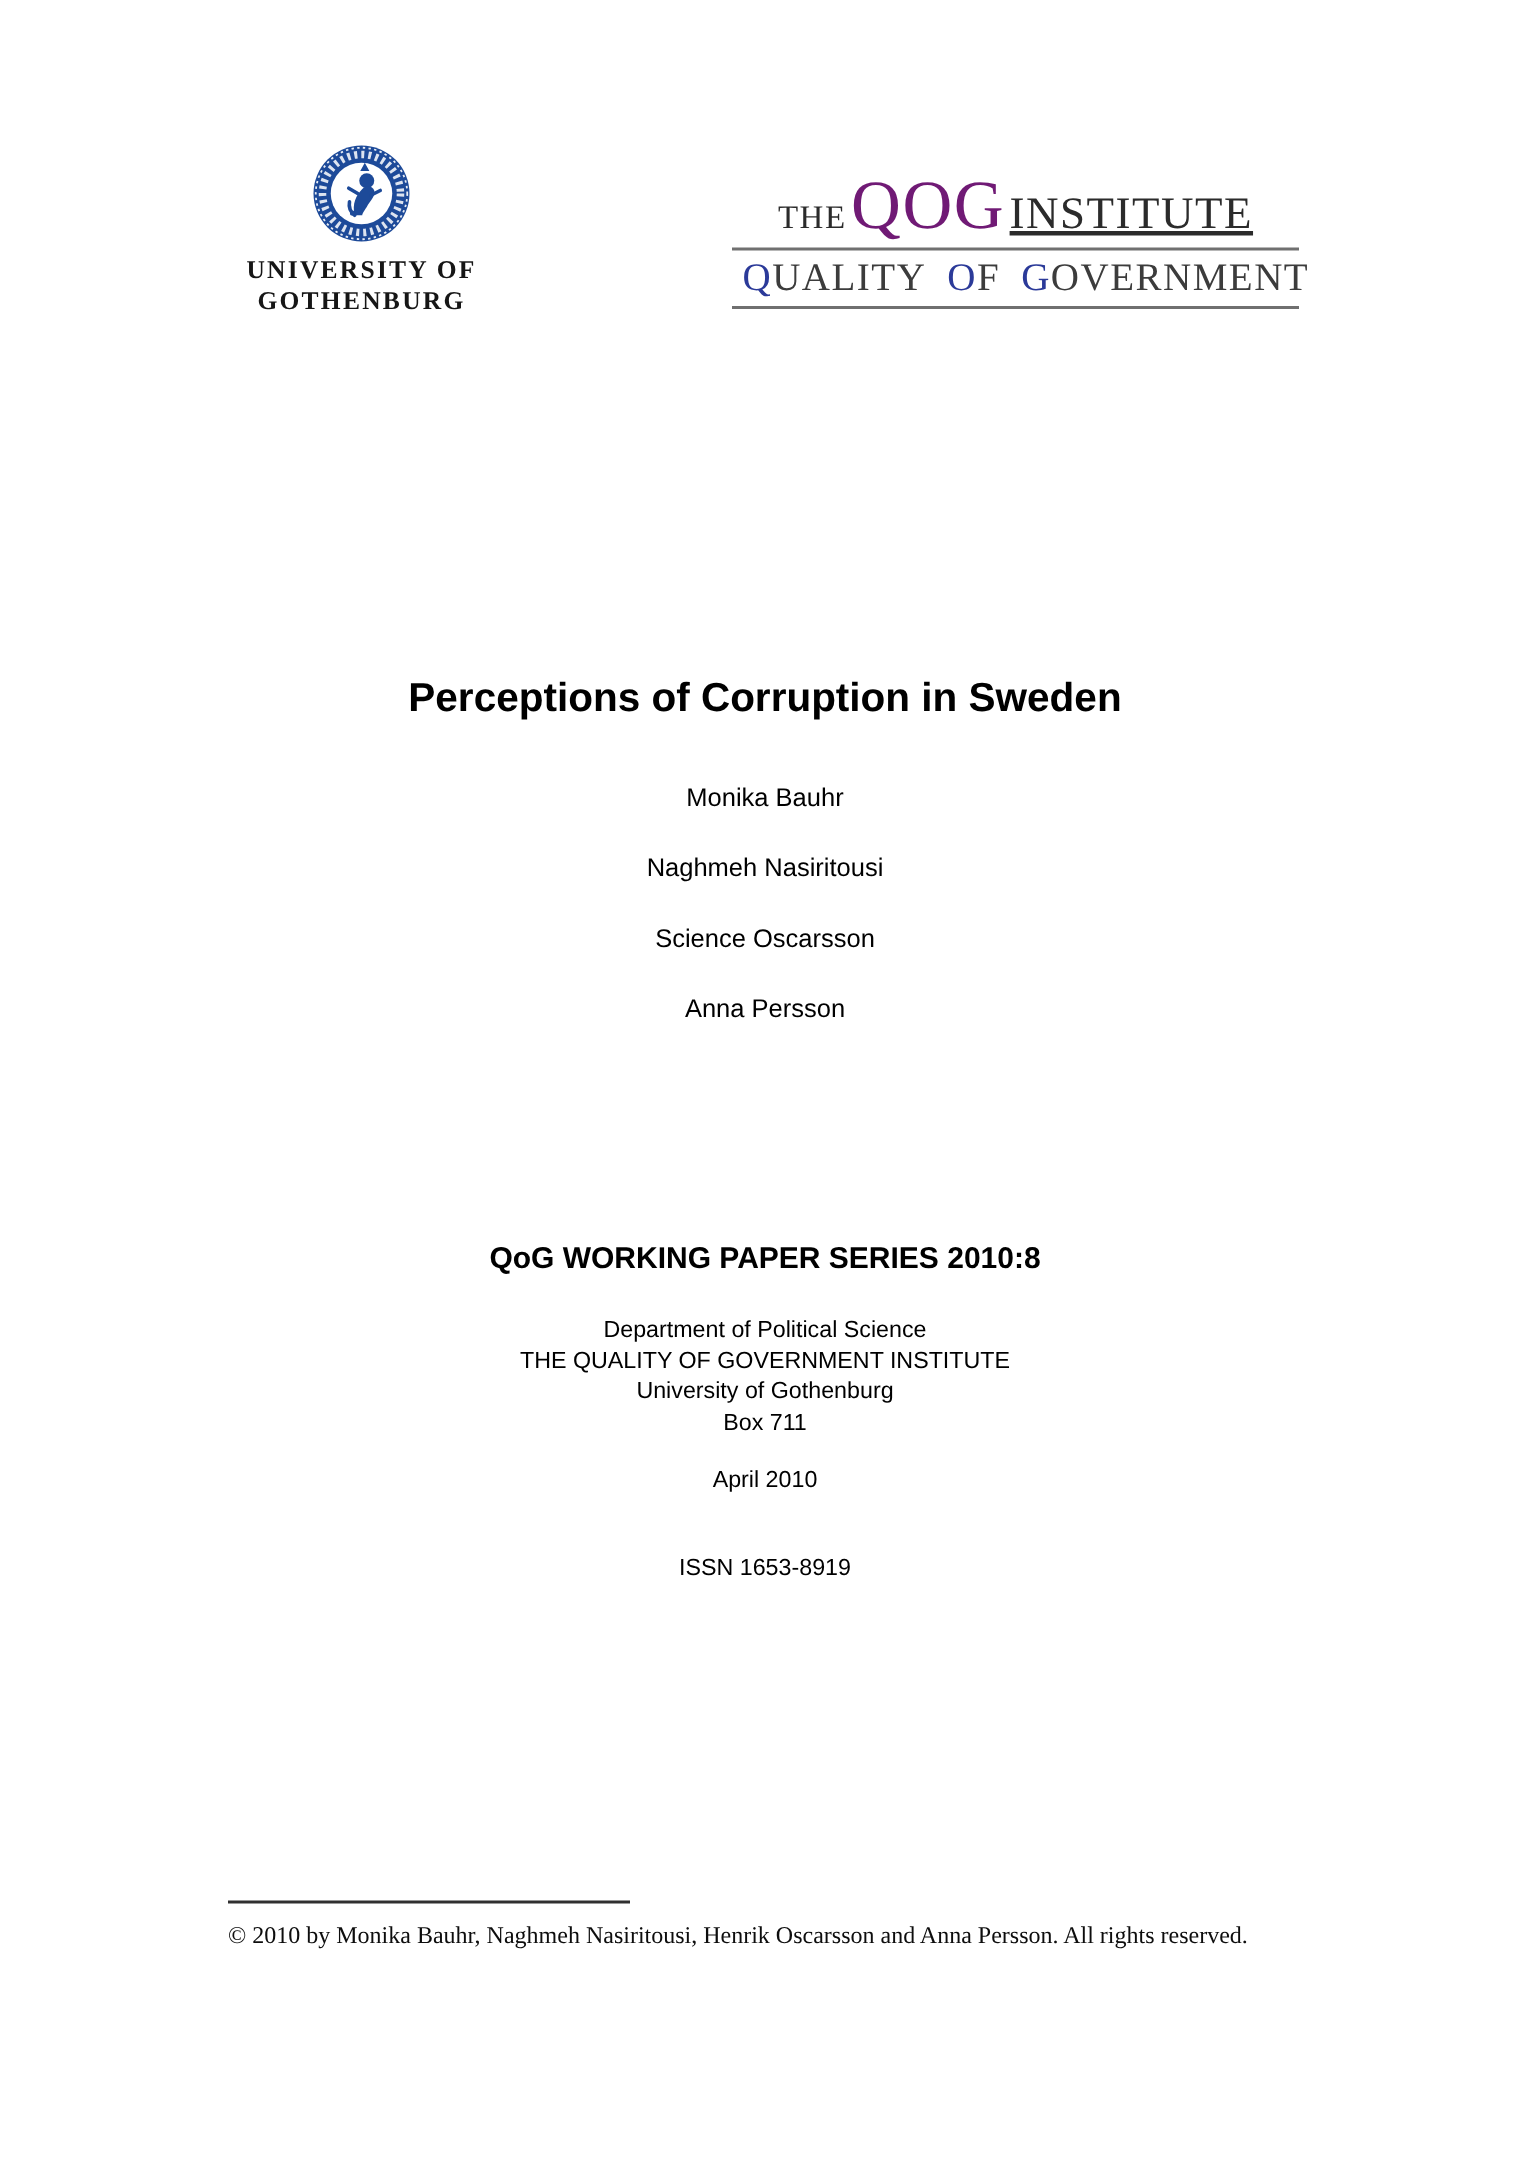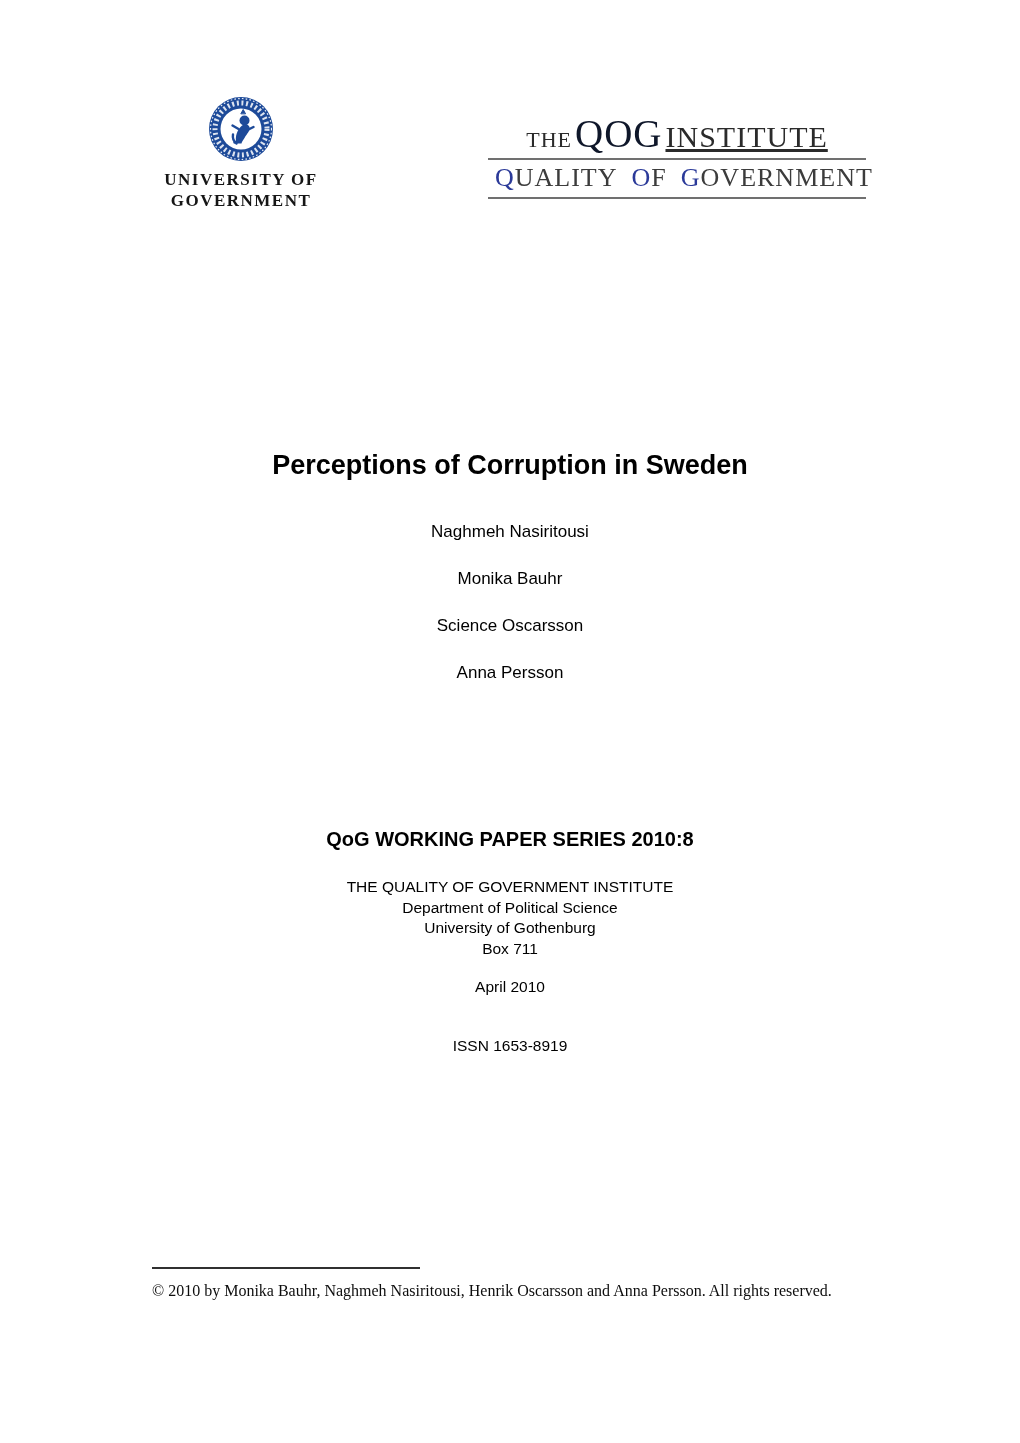--- a/index.html
+++ b/index.html
@@ -42,21 +42,21 @@
     font-family: "Liberation Serif", serif;
   }
   .qog-line1 {
     display: flex;
     align-items: baseline;
     justify-content: center;
     line-height: 1;
     color: #2b2b2b;
   }
   .qog-the { font-size: 22px; letter-spacing: 1px; text-align: right; }
-  .qog-qog { font-size: 39px; letter-spacing: 1px; margin: 0 3px; color: #0f172a; }
+  .qog-qog { font-size: 46px; letter-spacing: 1px; margin: 0 3px; color: #701a75; }
   .qog-institute { font-size: 30px; letter-spacing: 1px; text-decoration: underline; }
   .qog-rule {
     border: none;
     border-top: 2px solid #707070;
     margin: 5px 0 5px;
   }
   .qog-rule.bottom { margin-top: 6px; border-top-width: 2px; }
   .qog-line2 {
     text-align: center;
     font-size: 26px;
@@ -144,50 +144,50 @@
         <circle cx="36.5" cy="24.5" r="5" stroke-width="0"></circle>
         <path d="M28.5 47.5 C26.5 40 29.5 34 33.5 30 C36.5 27 40.5 28 41.5 31 C42.5 35 38.5 38 36.5 42 C34.5 45 33.5 46.5 33.5 47.5 Z" stroke-width="0"></path>
         <path d="M30.5 33 L24.5 29.5" stroke-width="2.4" fill="none"></path>
         <path d="M39.5 34 L45.5 31" stroke-width="2.4" fill="none"></path>
         <path d="M32 44 L26.5 46.5" stroke-width="2.4" fill="none"></path>
         <path d="M28.5 47.5 Q24 44 25 38.5" stroke-width="2.4" fill="none"></path>
       </g>
     </svg>
     <div class="gu-name">
       <div>UNIVERSITY OF</div>
-      <div>GOVERNMENT</div>
+      <div>GOTHENBURG</div>
     </div>
   </div>
 
   <div class="qog-logo">
     <div class="qog-line1">
       <span class="qog-the">THE</span>
       <span class="qog-qog">QOG</span>
       <span class="qog-institute">INSTITUTE</span>
     </div>
     <hr class="qog-rule">
     <div class="qog-line2">
       <span class="q-word"><span class="blue">Q</span><span>UALITY</span></span><span class="q-word"><span class="blue">O</span><span>F</span></span><span class="q-word"><span class="blue">G</span><span>OVERNMENT</span></span>
     </div>
     <hr class="qog-rule bottom">
   </div>
 
   <h1 class="title">Perceptions of Corruption in Sweden</h1>
 
   <div class="authors">
+    <p class="author">Monika Bauhr</p>
     <p class="author">Naghmeh Nasiritousi</p>
-    <p class="author">Monika Bauhr</p>
     <p class="author">Science Oscarsson</p>
     <p class="author">Anna Persson</p>
   </div>
 
   <div class="series">
     <p class="series-heading">QoG WORKING PAPER SERIES 2010:8</p>
+    <p class="inst-line">Department of Political Science</p>
     <p class="inst-line">THE QUALITY OF GOVERNMENT INSTITUTE</p>
-    <p class="inst-line">Department of Political Science</p>
     <p class="inst-line">University of Gothenburg</p>
     <p class="inst-line">Box 711</p>
     <p class="series-date">April 2010</p>
     <p class="series-issn">ISSN 1653-8919</p>
   </div>
 
   <div class="footer">
     <hr class="footer-rule">
     <p class="footer-note">© 2010 by Monika Bauhr, Naghmeh Nasiritousi, Henrik Oscarsson and Anna Persson. All rights reserved.</p>
   </div>

